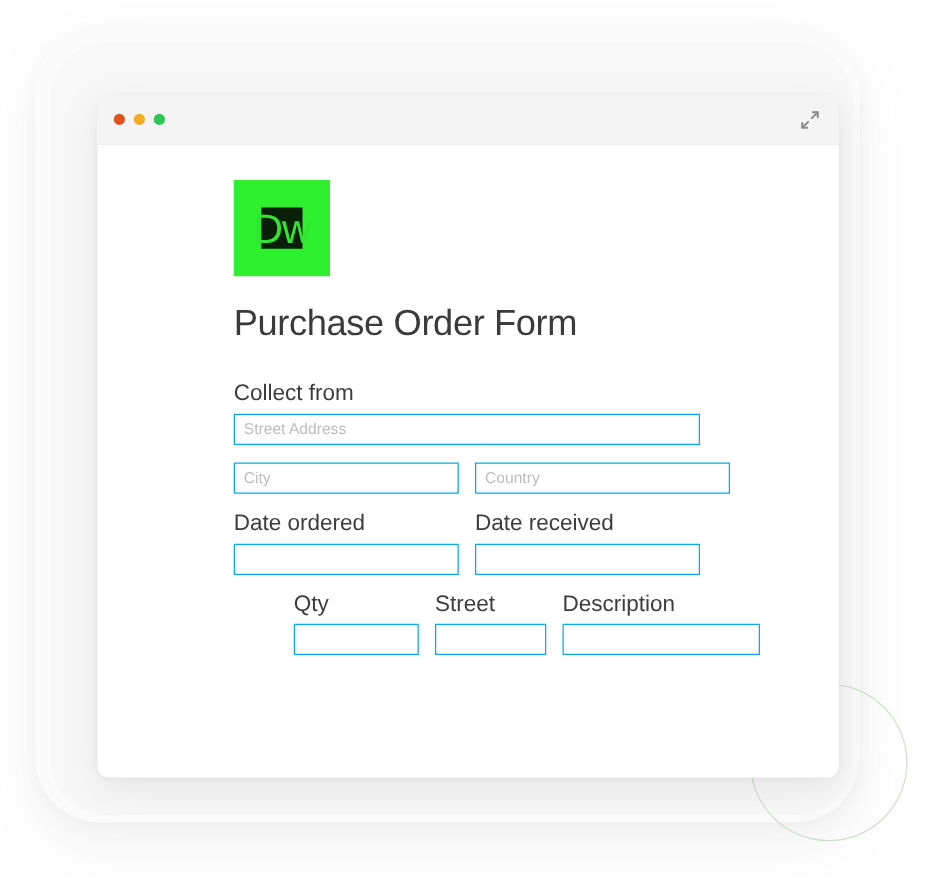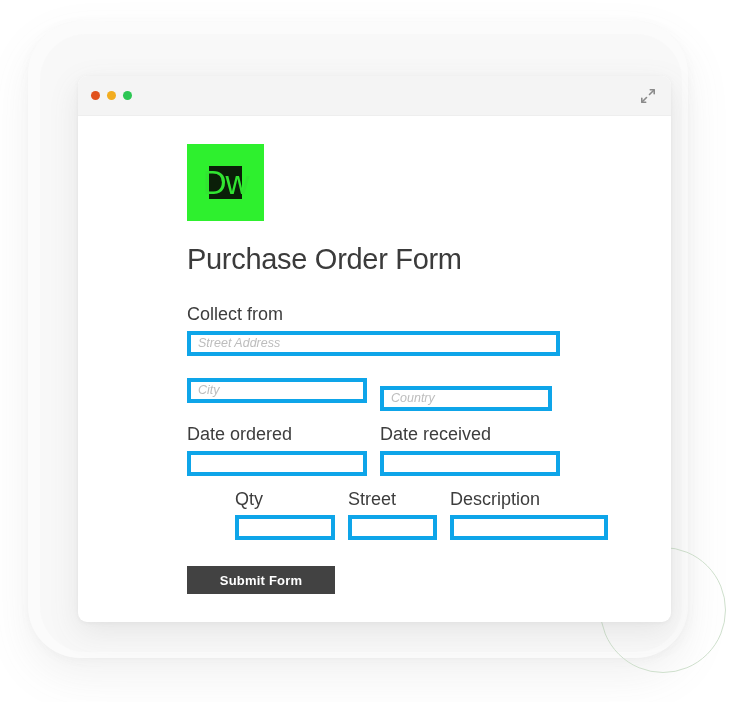--- a/index.html
+++ b/index.html
@@ -141,40 +141,39 @@
   }
 
   .field-label {
     font-size: 18px;
     color: #3d3d3d;
     margin-bottom: 6px;
     line-height: 1.1;
   }
 
   .txt {
-    border: 4px solid #0ea5e9;
+    border: 1px solid #0ea5e9;
     background: #ffffff;
     height: 25px;
     box-sizing: border-box;
     font-size: 12.5px;
     font-family: "Liberation Sans", sans-serif;
     color: #0369a1;
     padding: 0 7px;
     outline: none;
     border-radius: 0;
-    font-style: italic;
   }
   .txt::placeholder { color: #bdbdbd; }
 
   .row { display: flex; align-items: center; }
   .mb-14 { margin-bottom: 14px; }
 
   .w-street  { width: 373px; }
   .w-city    { width: 180px; }
-  .w-country { width: 172px; margin-top: 16px; }
+  .w-country { width: 204px; }
   .gap-city  { margin-right: 13px; }
 
   .col-date-a { width: 180px; margin-right: 13px; }
   .col-date-b { width: 180px; }
 
   .col-qty   { width: 100px; margin-right: 13px; margin-left: 48px; }
   .col-price { width: 89px;  margin-right: 13px; }
   .col-desc  { width: 158px; }
 
   .full { width: 100%; }
@@ -273,17 +272,16 @@
           <input class="txt full" type="text" placeholder="" style="">
         </div>
         <div class="col-price">
           <input class="txt full" type="text" placeholder="" style="">
         </div>
         <div class="col-desc">
           <input class="txt full" type="text" placeholder="" style="">
         </div>
       </div>
 
-      <button class="submit-btn" type="button">Submit Form</button>
 
     </div>
   </div>
 </div>
 
 </body></html>

